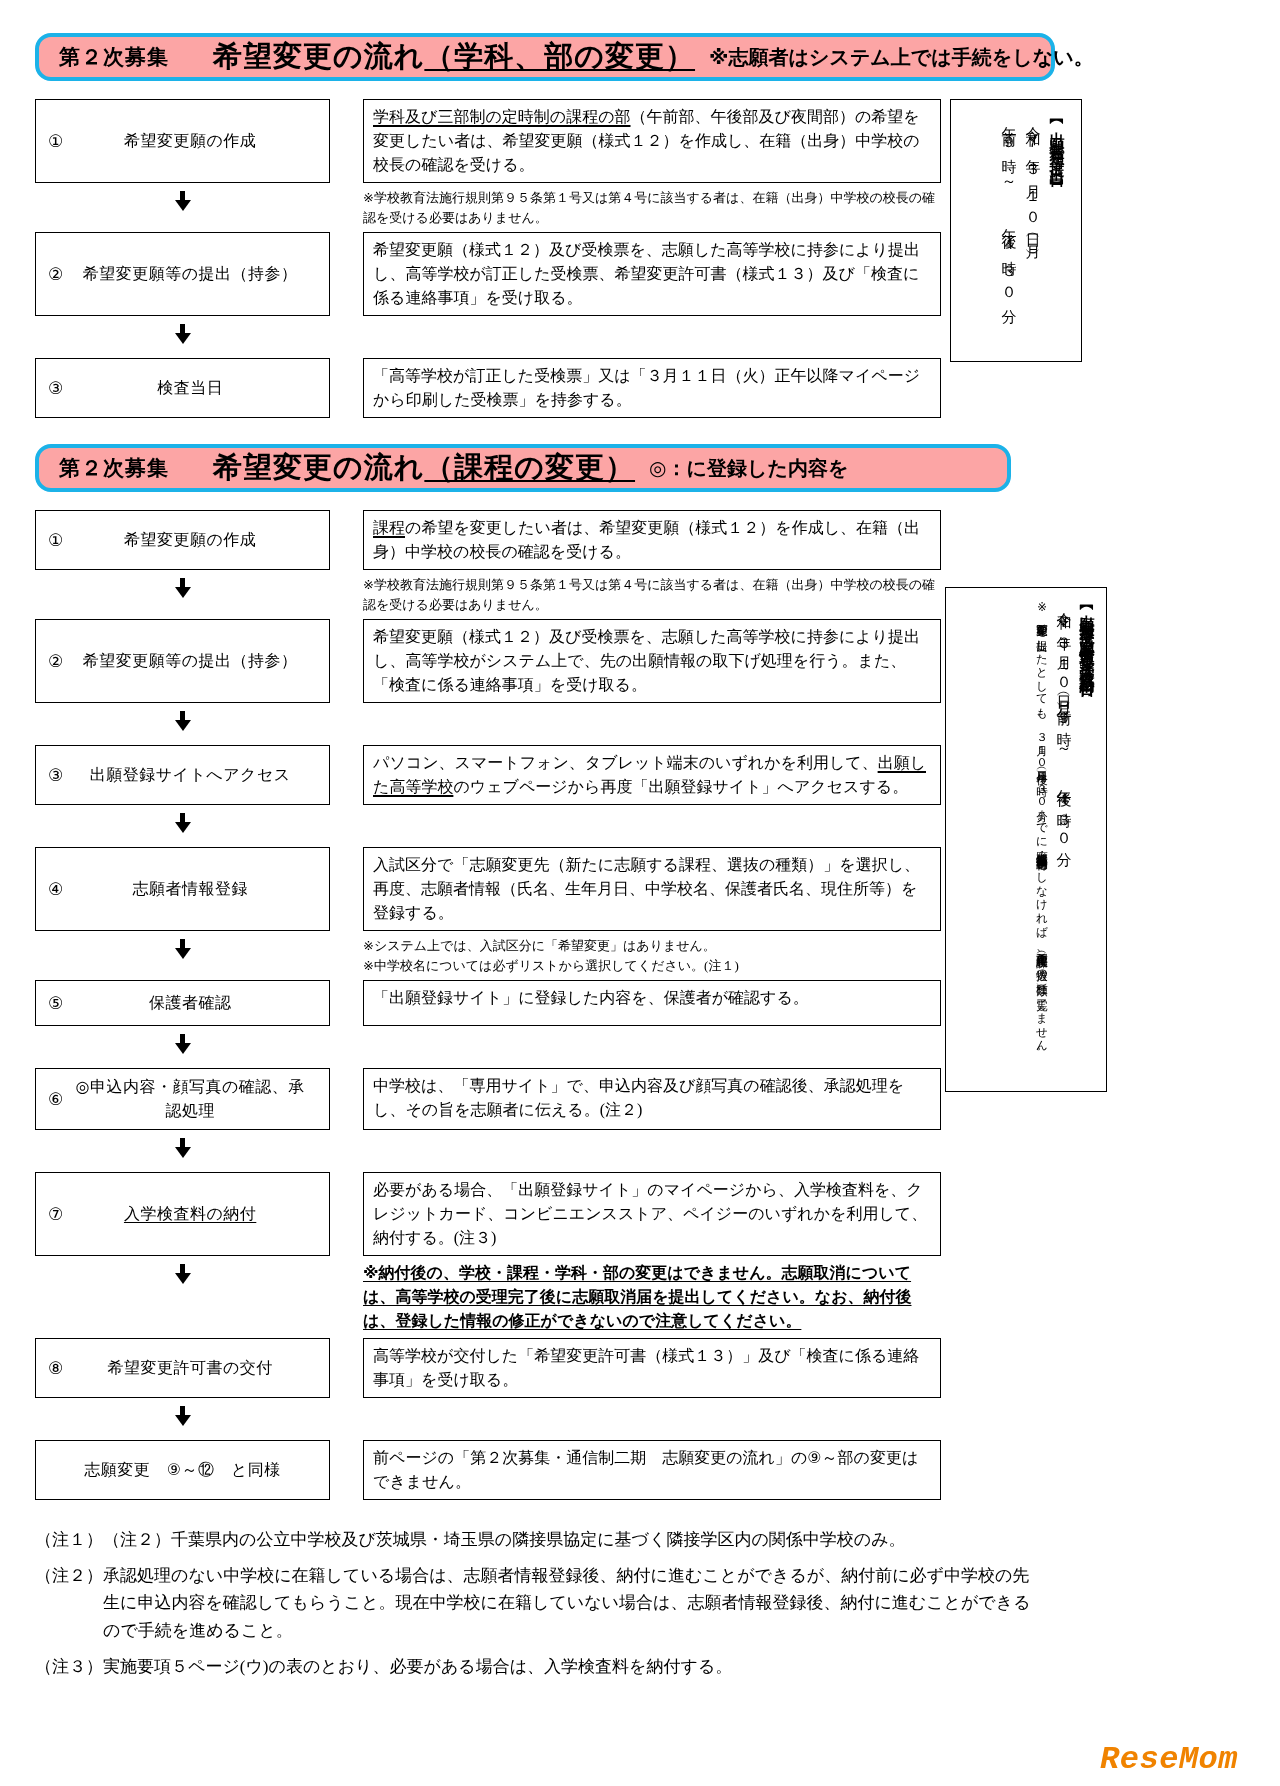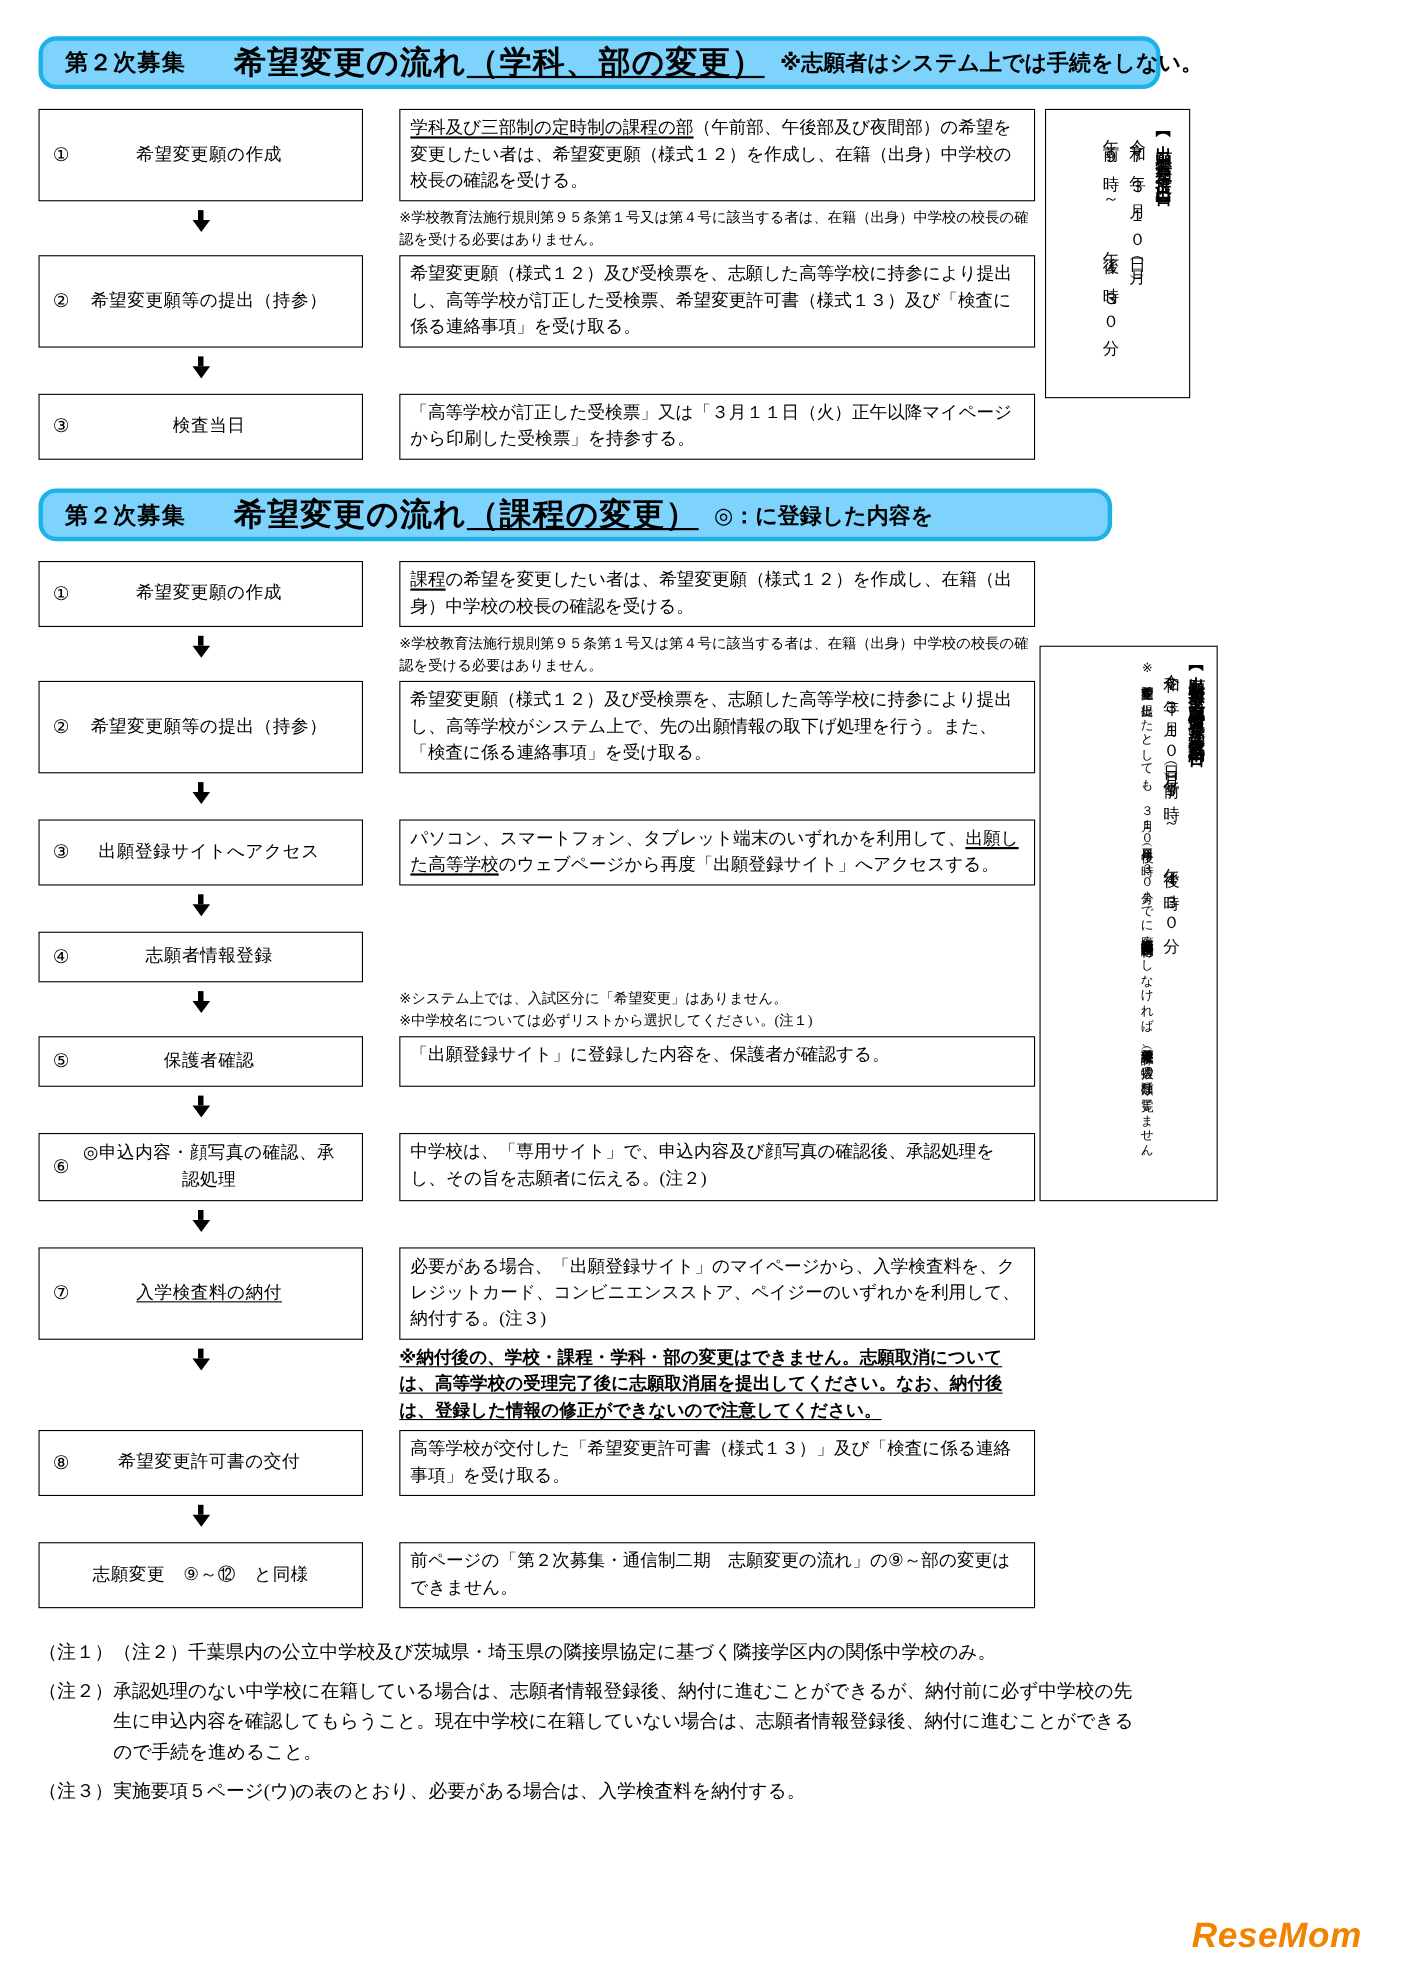--- a/index.html
+++ b/index.html
@@ -4,21 +4,21 @@
 <style>
   *{box-sizing:border-box;margin:0;padding:0;}
   html,body{background:#ffffff;}
   .page{position:relative;width:1280px;height:1786px;background:#fff;color:#000;
         font-family:"Liberation Serif","DejaVu Serif","DejaVu Sans",serif;overflow:hidden;}
   .content{position:absolute;left:35px;top:33px;width:1210px;}
   .section{position:relative;margin-bottom:26px;}
 
   
   .sec-title{display:flex;align-items:center;border:4px solid #1cb2e8;border-radius:16px;
-             height:48px;padding:0 20px;margin-bottom:18px;background:#7dd3fc;}
+             height:48px;padding:0 20px;margin-bottom:18px;background:#fca5a5;}
   .sec-title.w1{width:1020px;}
   .sec-title.w2{width:976px;}
   .badge{font-size:21px;font-weight:bold;letter-spacing:1px;margin-right:44px;white-space:nowrap;}
   .sec-main{font-size:29px;font-weight:bold;letter-spacing:1px;white-space:nowrap;}
   .sec-note{font-size:20px;font-weight:bold;margin-left:14px;white-space:nowrap;}
   .u{text-decoration:underline;text-underline-offset:3px;text-decoration-thickness:1.5px;}
 
   
   .row{display:grid;grid-template-columns:295px 578px;column-gap:33px;align-items:stretch;}
   .step-box{border:1.6px solid #000;display:flex;align-items:center;padding:6px 12px;min-height:46px;background:#fff;}
@@ -42,21 +42,21 @@
   .datebox1{left:915px;top:66px;width:132px;height:263px;padding:14px 10px;font-size:15px;}
   .datebox1 > div{letter-spacing:6px;margin-left:5px;margin-right:5px;}
   .datebox2{left:910px;top:143px;width:162px;height:505px;padding:12px 8px;font-size:15px;}
   .datebox2 .v-title,.datebox2 .v-line{letter-spacing:3px;margin-left:4px;margin-right:2px;}
   .datebox2 .v-note{font-size:11.5px;line-height:1.55;letter-spacing:.5px;margin-left:6px;}
 
   
   .footnotes{margin-top:8px;width:1005px;}
   .fn{font-size:17px;line-height:1.6;margin-bottom:9px;}
   .fn.hang{padding-left:68px;text-indent:-68px;}
-  .logo{position:absolute;right:42px;bottom:8px;font-family:Liberation Sans, sans-serif;
+  .logo{position:absolute;right:42px;bottom:8px;font-family:Liberation Mono, monospace;
         font-style:italic;font-weight:bold;font-size:32px;color:#f08300;letter-spacing:.5px;}
 </style>
 </head>
 <body>
 
 <div class="page">
   <div class="content">
 
     <section class="section">
       <div class="sec-title w1">
@@ -170,20 +170,21 @@
             </div>
           </div>
         <div></div>
       </div>
 
       <div class="row">
         <div class="step-box">
           <span class="step-num">④</span>
           <span class="step-name">志願者情報登録</span>
         </div>
+        <div class="desc-box">入試区分で「志願変更先（新たに志願する課程、選抜の種類）」を選択し、再度、志願者情報（氏名、生年月日、中学校名、保護者氏名、現住所等）を登録する。</div>
       </div>
       <div class="sub-row">
         <div class="arrow-cell">
             <div class="arrow-icon">
               <div class="arrow-shaft"></div>
               <div class="arrow-head"></div>
             </div>
           </div>
         <div>
           <div class="small-note">※システム上では、入試区分に「希望変更」はありません。</div>

